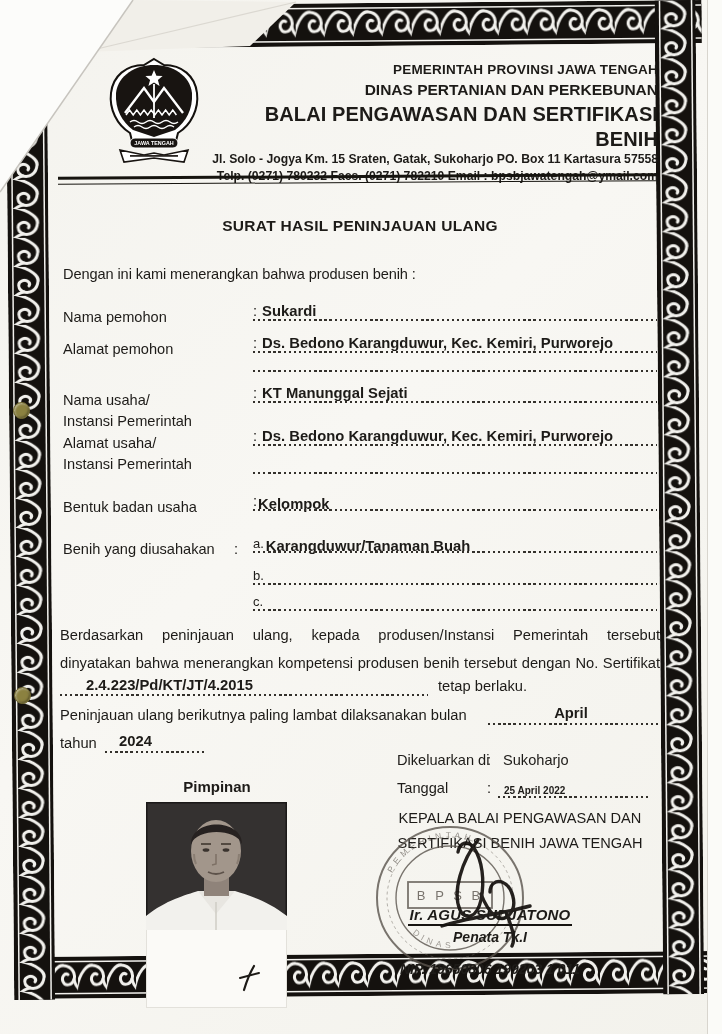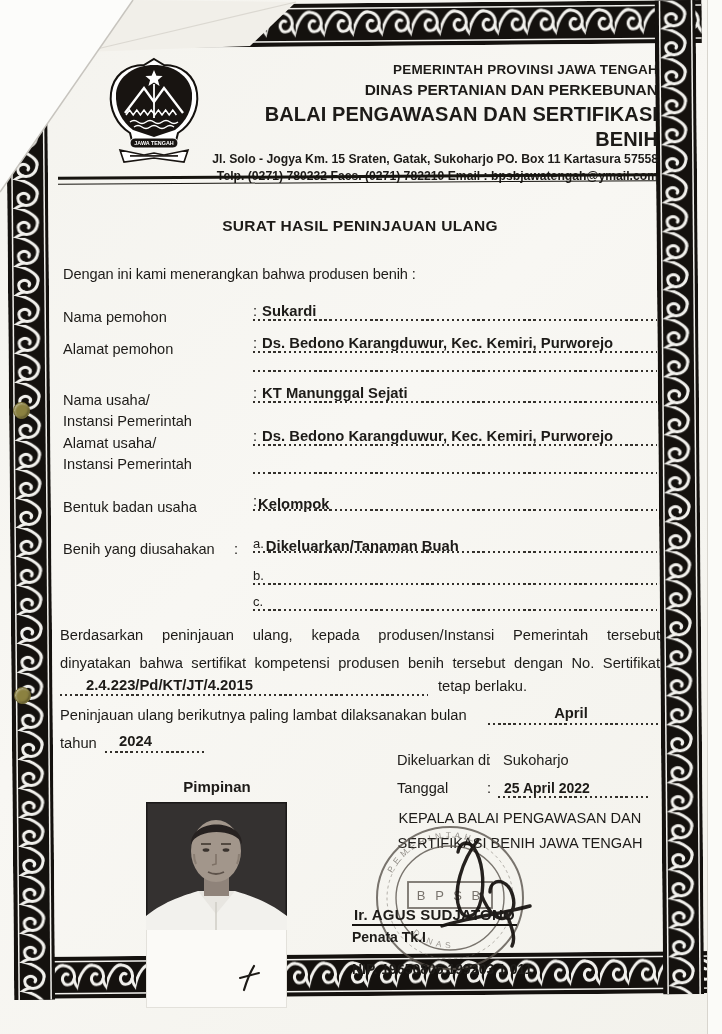--- a/index.html
+++ b/index.html
@@ -48,23 +48,23 @@
   .revseg{position:absolute;left:428px;width:170px;height:24px;}
   .revseg .vtext{position:absolute;left:0;right:4px;bottom:5px;text-align:center;}
   .yearline{left:60px;top:730px;width:300px;height:24px;font-size:14.7px;}
   .yearseg{position:absolute;left:45px;width:100px;height:24px;}
   .yearseg .vtext{position:absolute;left:14px;bottom:5px;}
   
   .iss-lbl{position:absolute;font-size:14.6px;text-align:center;}
   .iss-colon{position:absolute;font-size:14.6px;}
   .iss-val{position:absolute;font-size:14.6px;}
   .dateseg{position:absolute;left:498px;top:776px;width:152px;height:23px;}
-  .dateseg .vtext{position:absolute;left:6px;bottom:3px;font-weight:bold;font-size:14px;}
+  .dateseg .vtext{position:absolute;left:6px;bottom:3px;font-weight:bold;font-size:10px;}
   .kepala{left:372px;top:806px;width:296px;text-align:center;font-size:14.6px;line-height:25px;}
-  .nameblock{left:352px;top:906px;width:276px;text-align:left;z-index:6;}
+  .nameblock{left:352px;top:906px;width:276px;text-align:center;z-index:6;font-style:italic;}
   .signer-name{display:inline-block;font-size:15px;font-weight:bold;border-bottom:2px solid #171411;padding:0 2px 1px;letter-spacing:.2px;}
   .signer-rank{font-size:14px;font-weight:bold;margin-top:3px;}
   .signer-nip{font-size:14px;font-weight:bold;margin-top:16px;}
   .pimpinan{left:147px;top:778px;width:140px;text-align:center;font-size:15px;font-weight:bold;}
   
   .photo{left:146px;top:802px;width:141px;height:206px;background:#fbfaf7;z-index:5;box-shadow:0 0 0 1px #e3e1db inset;}
   .photo svg{display:block;}
   .penmark{position:absolute;left:92px;top:162px;}
   
   .stamp{left:370px;top:816px;z-index:4;}
@@ -188,31 +188,31 @@
   <div class="valline dots" style="top:453px"></div>
 
   <div class="lbl" style="top:499px">Bentuk badan usaha</div>
   <div class="valline dots" style="top:490px">
     <span class="vtext"><span class="colon" style="margin-right:1px">:</span><span class="val lowered">Kelompok</span></span>
   </div>
 
   <div class="lbl" style="top:541px">Benih yang diusahakan</div>
   <div class="lbl" style="top:541px;left:234px">:</div>
   <div class="valline dots" style="top:532px">
-    <span class="vtext"><span class="pfx">a.</span><span class="val lowered">Dikeluarkan/Tanaman Buah</span></span>
+    <span class="vtext"><span class="pfx">a.</span><span class="val lowered">Karangduwur/Tanaman Buah</span></span>
   </div>
   <div class="valline dots" style="top:564px">
     <span class="vtext"><span class="pfx">b.</span></span>
   </div>
   <div class="valline dots" style="top:590px">
     <span class="vtext"><span class="pfx">c.</span></span>
   </div>
 
   <div class="abs para">Berdasarkan peninjauan ulang, kepada produsen/Instansi Pemerintah tersebut</div>
-  <div class="abs para para2">dinyatakan bahwa sertifikat kompetensi produsen benih tersebut dengan No. Sertifikat</div>
+  <div class="abs para para2">dinyatakan bahwa menerangkan kompetensi produsen benih tersebut dengan No. Sertifikat</div>
   <div class="abs certline">
     <span class="certseg dots">
       <span class="vtext val">2.4.223/Pd/KT/JT/4.2015</span>
     </span>
     <span class="certtail">tetap berlaku.</span>
   </div>
   <div class="abs revline">
     <span class="revtext">Peninjauan ulang berikutnya paling lambat dilaksanakan bulan</span>
     <span class="revseg dots">
       <span class="vtext val">April</span>

